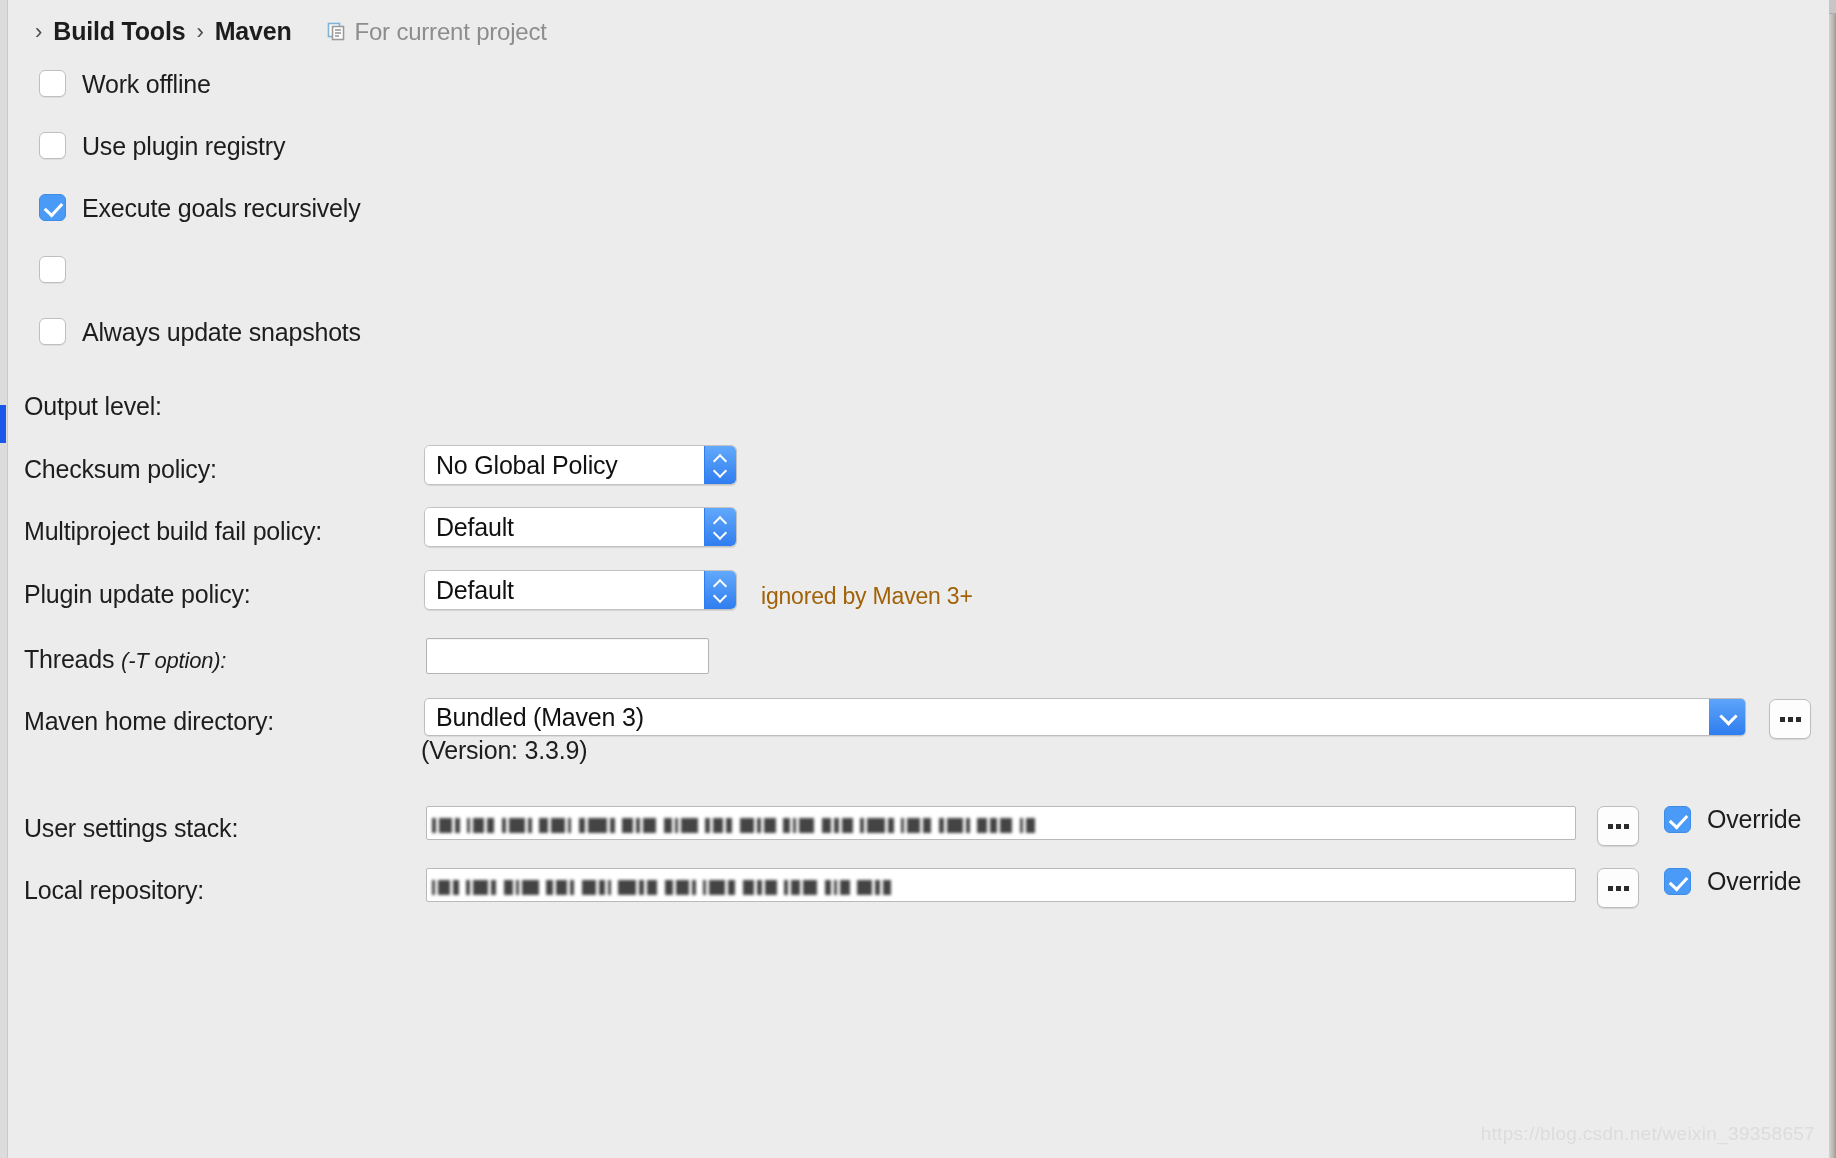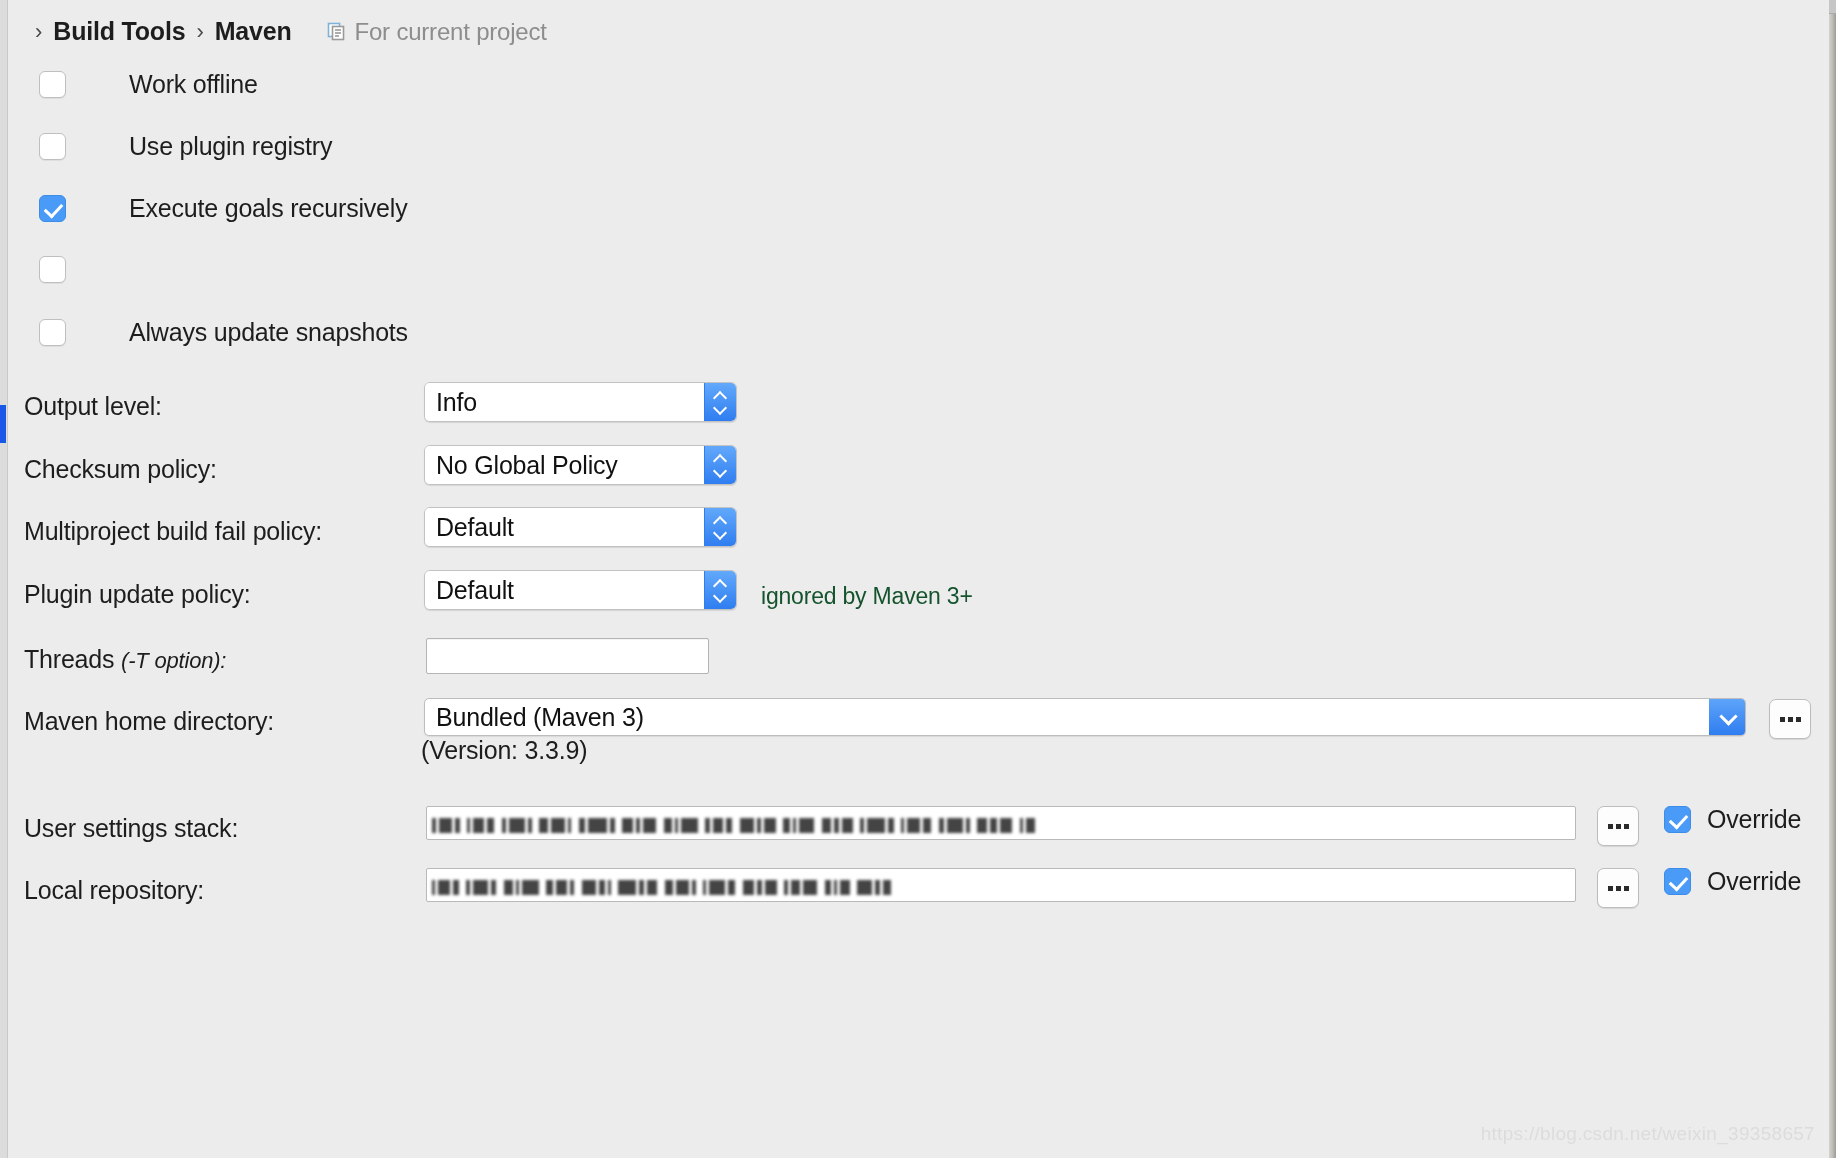--- a/index.html
+++ b/index.html
@@ -56,21 +56,21 @@
   #scope-icon {
     width: 19px; height: 19px; margin-right: 9px; flex: 0 0 auto;
     position: relative;
   }
   #scope-label {
     font-size: 24px; color: #8d8d8d; letter-spacing: -0.2px;
   }
 
   
   .cb-row {
-    position: absolute; left: 30px; display: flex; align-items: center; gap: 47px;
+    position: absolute; left: 30px; display: flex; align-items: flex-start;
   }
   .cbx {
     width: 27px; height: 27px; border-radius: 6px; flex: 0 0 auto;
     position: relative; margin-right: 16px;
   }
   .cbx.off {
     background: #ffffff; border: 1px solid #bfbfbf;
     box-shadow: 0 1px 0 rgba(0,0,0,0.06);
   }
   .cbx.on {
@@ -114,21 +114,21 @@
   }
   .stepper .ch::before {
     content: ""; position: absolute; left: 1px; top: 1px;
     width: 8px; height: 8px; border: solid #fff; border-width: 2.6px 2.6px 0 0;
   }
   .stepper .ch.up::before { transform: rotate(-45deg); }
   .stepper .ch.down::before { transform: rotate(135deg); top: -1px; }
   .stepper .gap { height: 4px; }
 
   .side-note {
-    position: absolute; font-size: 23px; color: #14532d;
+    position: absolute; font-size: 23px; color: #a16207;
     letter-spacing: -0.2px; white-space: nowrap;
   }
 
   
   .txt-input {
     position: absolute; height: 36px; background: #fff;
     border: 1px solid #b4b4b4; border-radius: 2px;
     box-shadow: inset 0 1px 1px rgba(0,0,0,0.05);
   }
 
@@ -247,28 +247,20 @@
   <div class="cb-row" style="top:256px">
     <span class="cbx off"></span>
   </div>
 
   <div class="cb-row" style="top:318px">
     <span class="cbx off"></span>
     <span class="cb-label">Always update snapshots</span>
   </div>
 
   <div class="f-label" style="top:392px">Output level:</div>
-  <div class="mac-select" style="left:415px; top:382px; width:313px;">
-    <span class="val">Info</span>
-    <span class="stepper">
-      <span class="ch up"></span>
-      <span class="gap"></span>
-      <span class="ch down"></span>
-    </span>
-  </div>
 
   <div class="f-label" style="top:455px">Checksum policy:</div>
   <div class="mac-select" style="left:415px; top:445px; width:313px;">
     <span class="val">No Global Policy</span>
     <span class="stepper">
       <span class="ch up"></span>
       <span class="gap"></span>
       <span class="ch down"></span>
     </span>
   </div>

